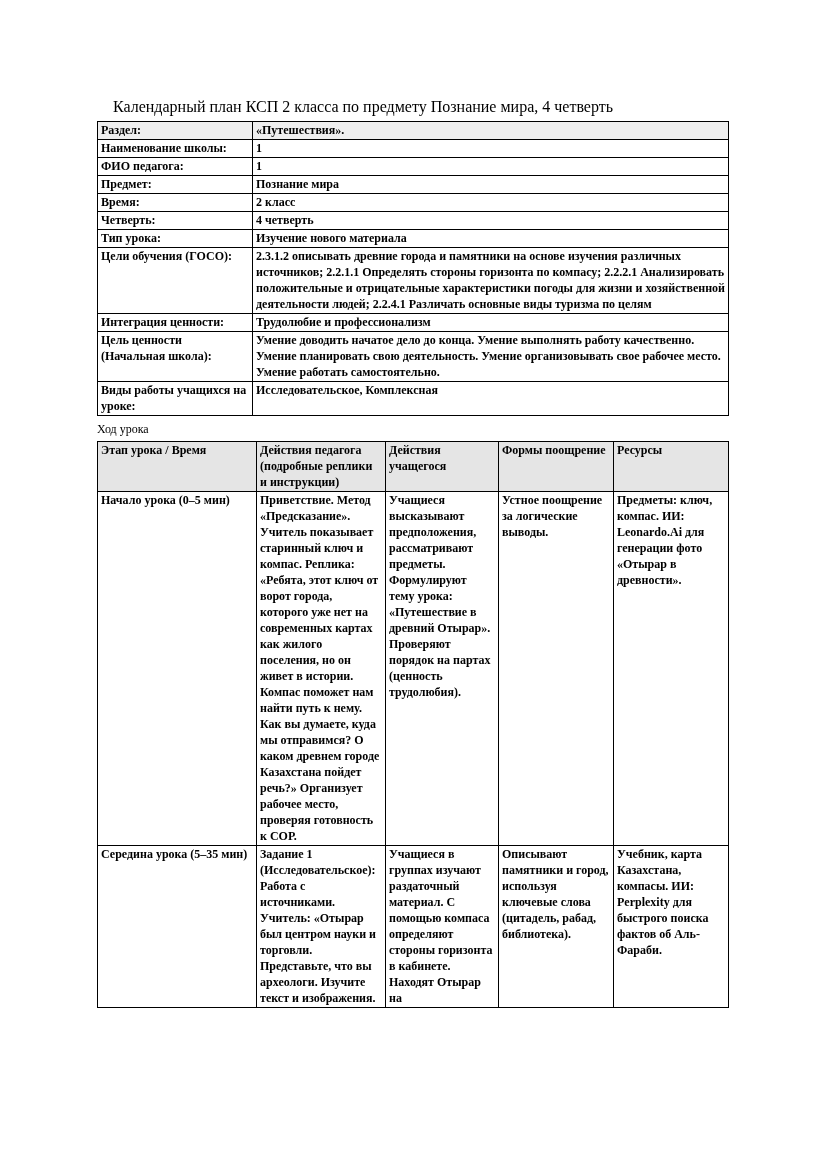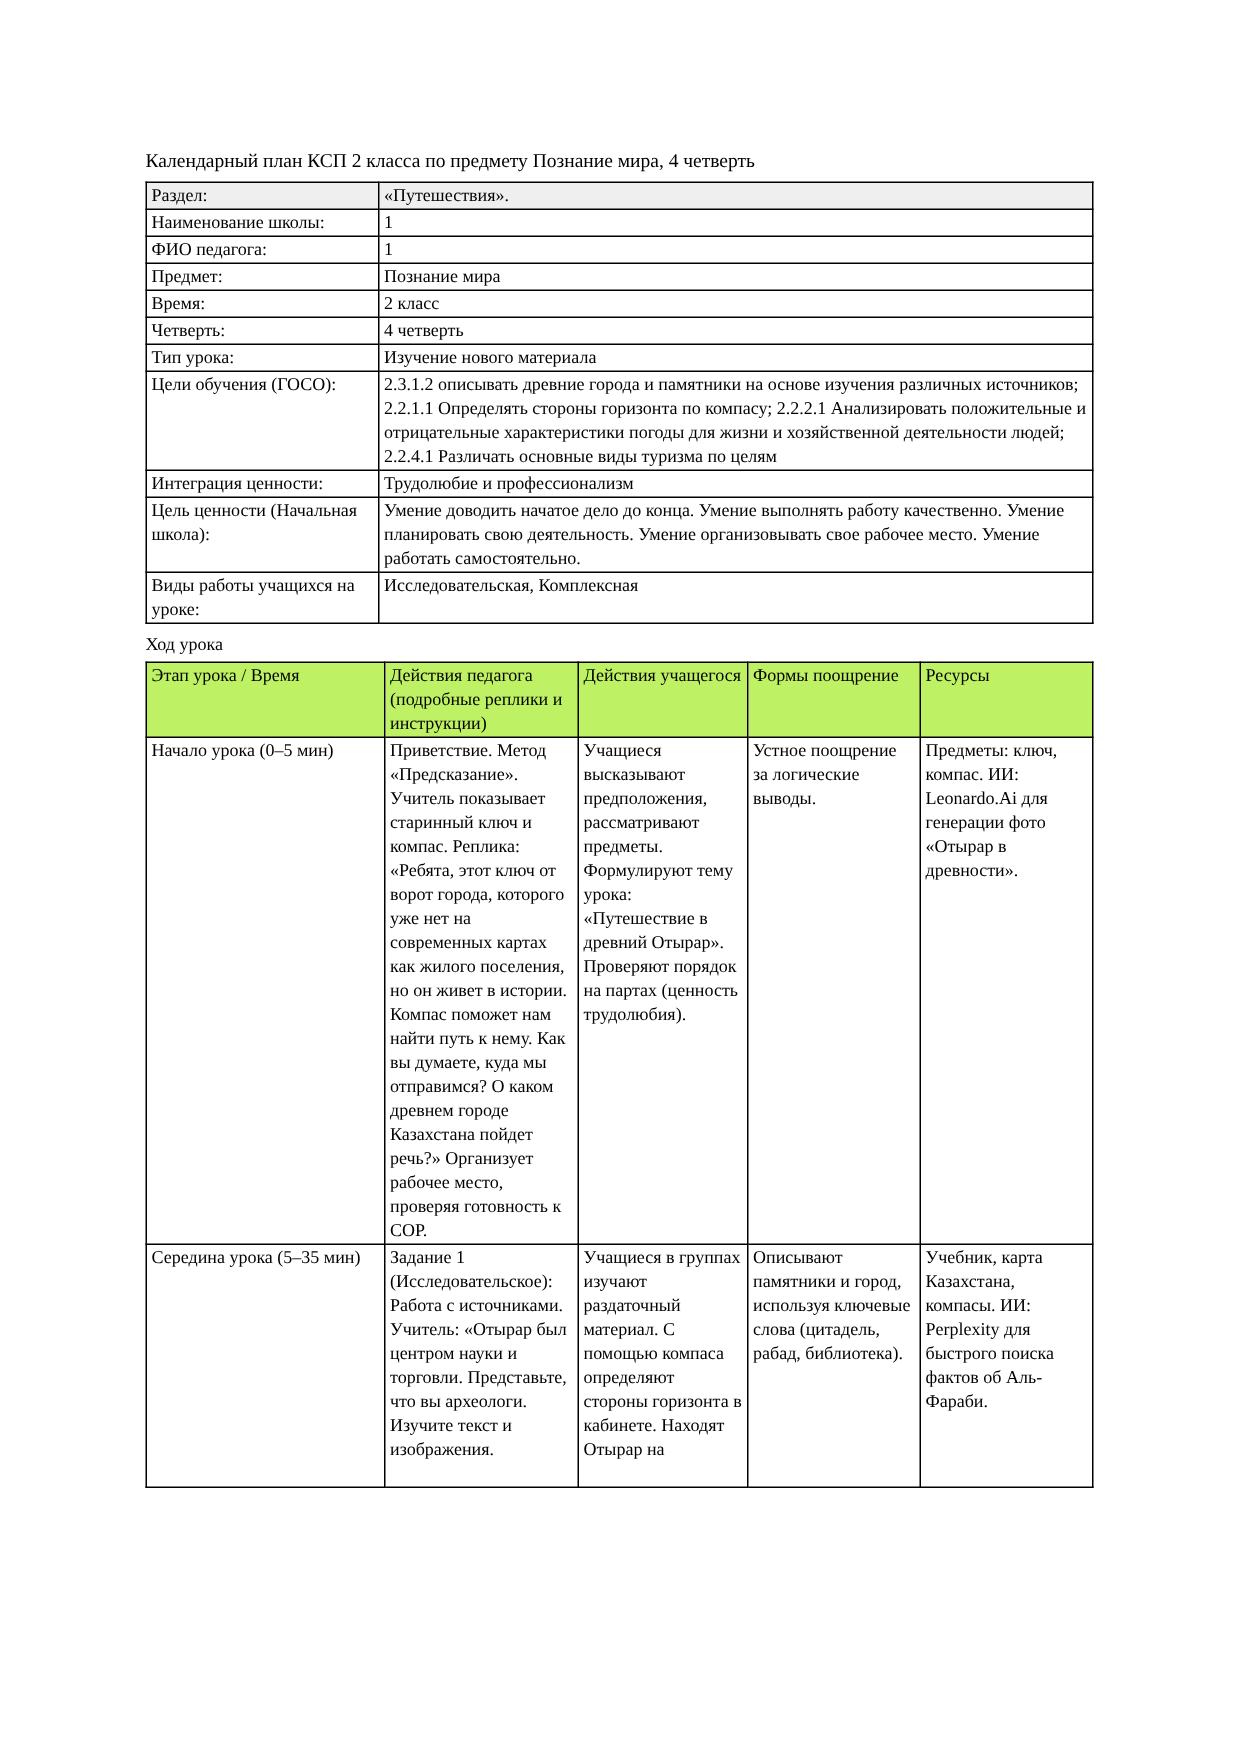--- a/index.html
+++ b/index.html
@@ -10,43 +10,43 @@
     font-family: "Liberation Serif", "DejaVu Serif", serif;
     position: relative;
     overflow: hidden;
   }
   .doc {
     position: absolute;
     left: 97px; top: 99px;
     width: 631px;
   }
   .title {
-    font-size: 13px;
+    font-size: 16px;
     line-height: 16px;
     font-weight: normal;
-    margin: 0 0 6px 0;
+    margin: 0 0 6px 16px;
   }
   table {
     border-collapse: collapse;
     table-layout: fixed;
     width: 631px;
     font-size: 12px;
     line-height: 16px;
   }
   td, th {
     border: 1px solid #000000;
     vertical-align: top;
     text-align: left;
-    font-weight: normal;
+    font-weight: bold;
     padding: 0 3px 1px 3px;
     overflow: hidden;
     word-wrap: break-word;
   }
   .info-table tbody tr:first-child td { background: #efefef; }
-  .lesson-table thead th { background: #bef264; margin-top: 25px; }
+  .lesson-table thead th { background: #e5e5e5; margin-top: 25px; }
   .section-heading {
     font-size: 12px;
     line-height: 16px;
     margin: 5px 0 4px 0;
   }
   .clip { height: 160px; overflow: hidden; }
 </style>
 </head>
 <body>
 
@@ -95,21 +95,21 @@
         <tr>
           <td>Интеграция ценности:</td>
           <td>Трудолюбие и профессионализм</td>
         </tr>
         <tr>
           <td>Цель ценности (Начальная школа):</td>
           <td>Умение доводить начатое дело до конца. Умение выполнять работу качественно. Умение планировать свою деятельность. Умение организовывать свое рабочее место. Умение работать самостоятельно.</td>
         </tr>
         <tr>
           <td>Виды работы учащихся на уроке:</td>
-          <td>Исследовательская, Комплексная</td>
+          <td>Исследовательское, Комплексная</td>
         </tr>
       </tbody>
   </table>
 
   <p class="section-heading">Ход урока</p>
 
   <table class="lesson-table">
     <colgroup>
       <col style="width:159px">
         <col style="width:129px">

